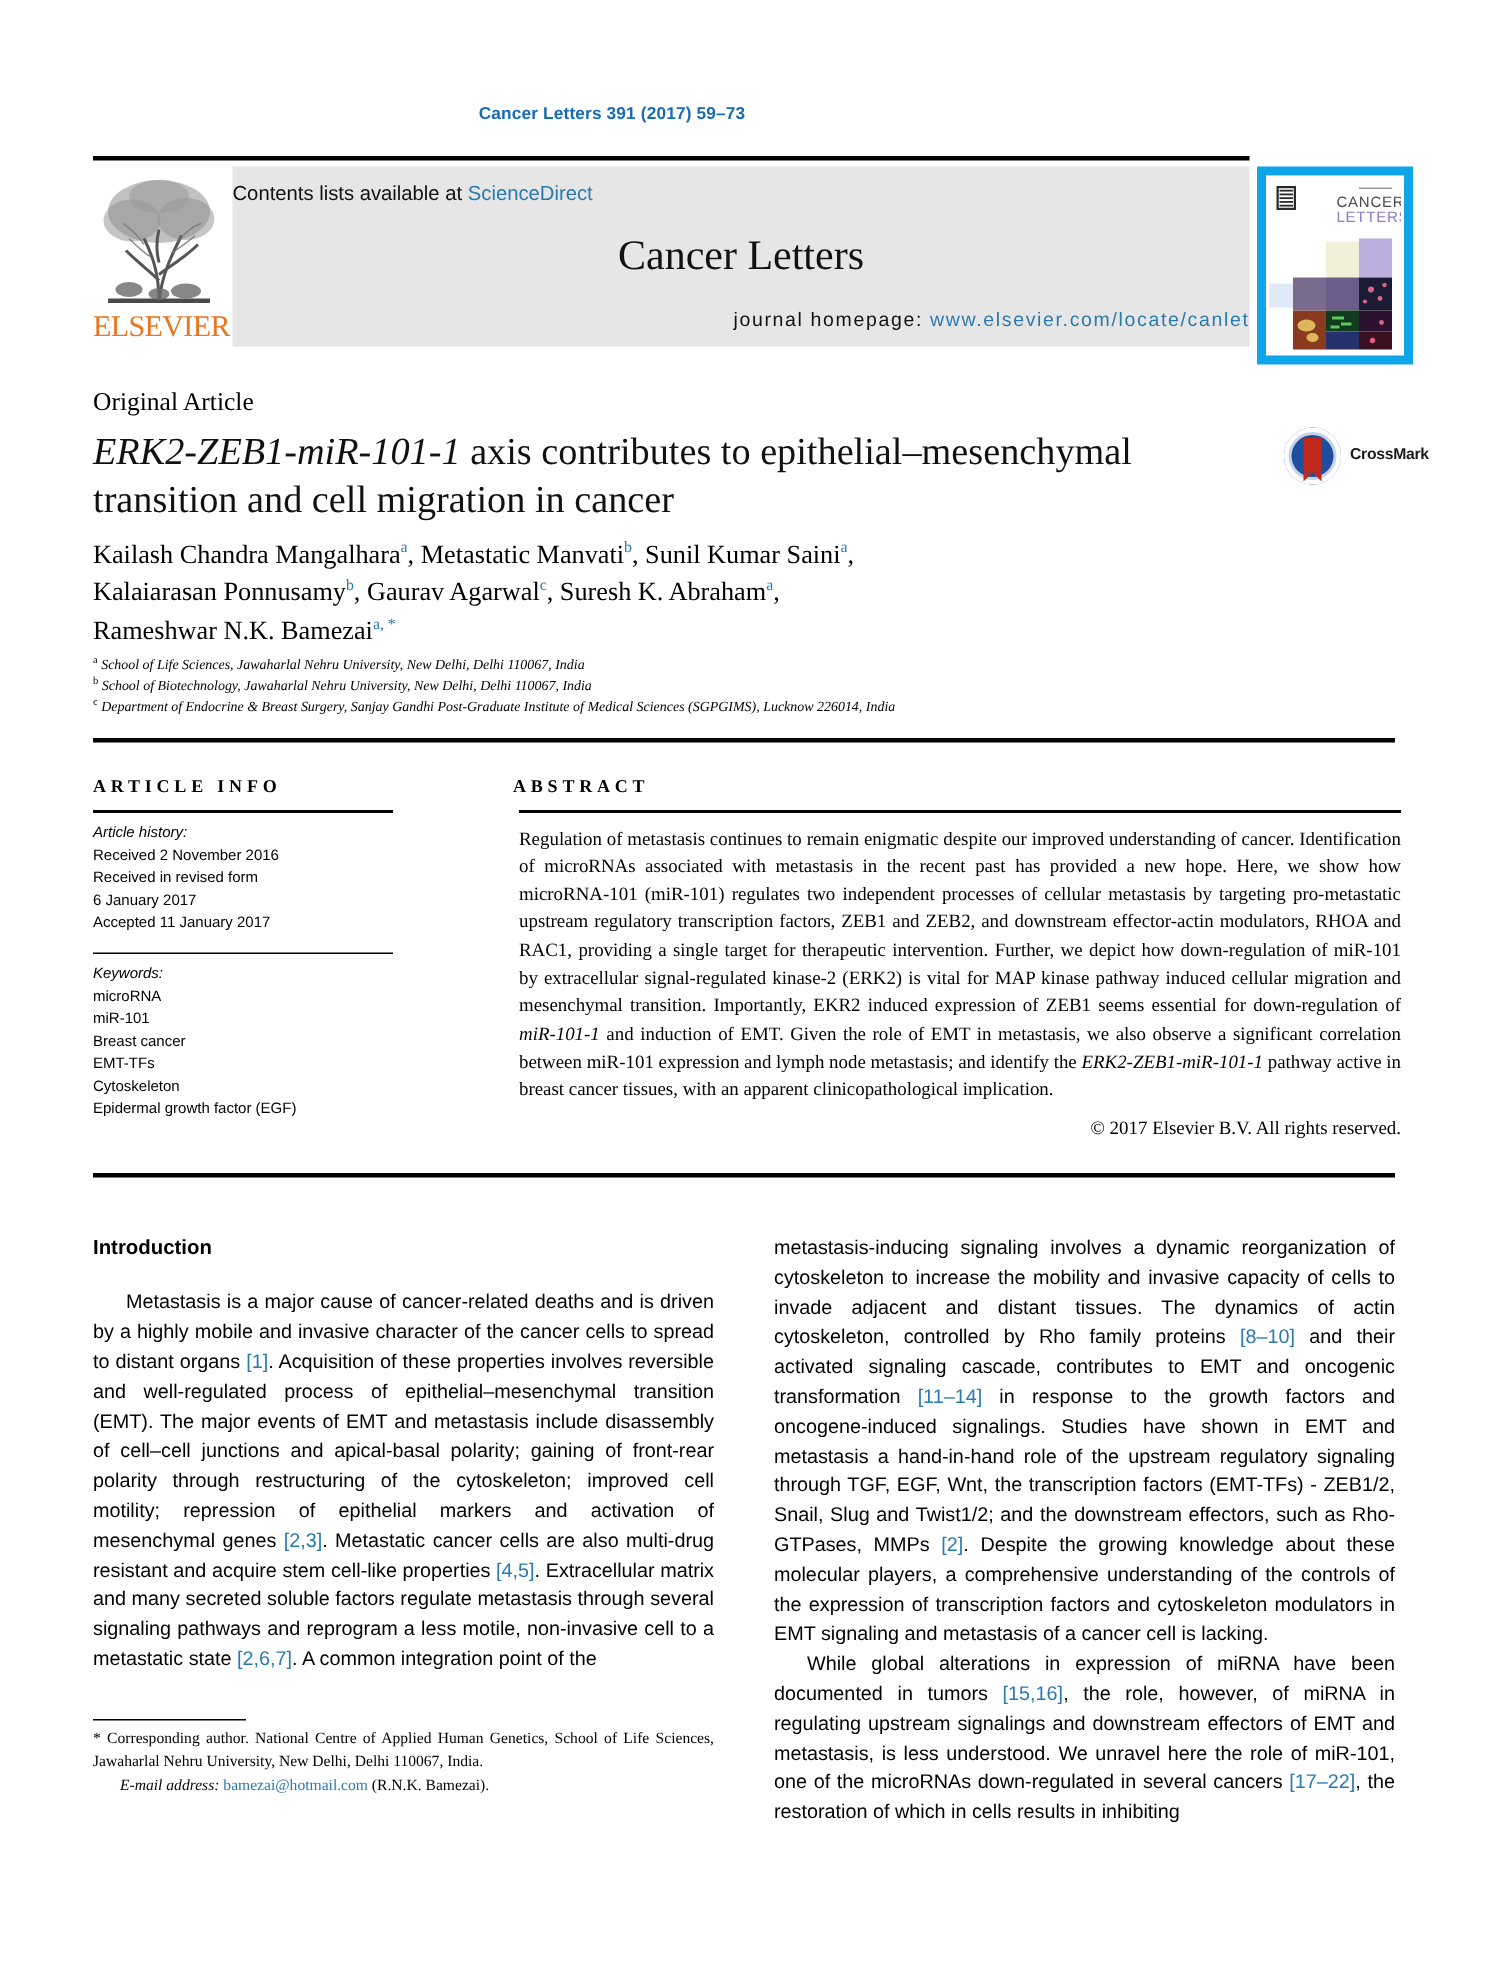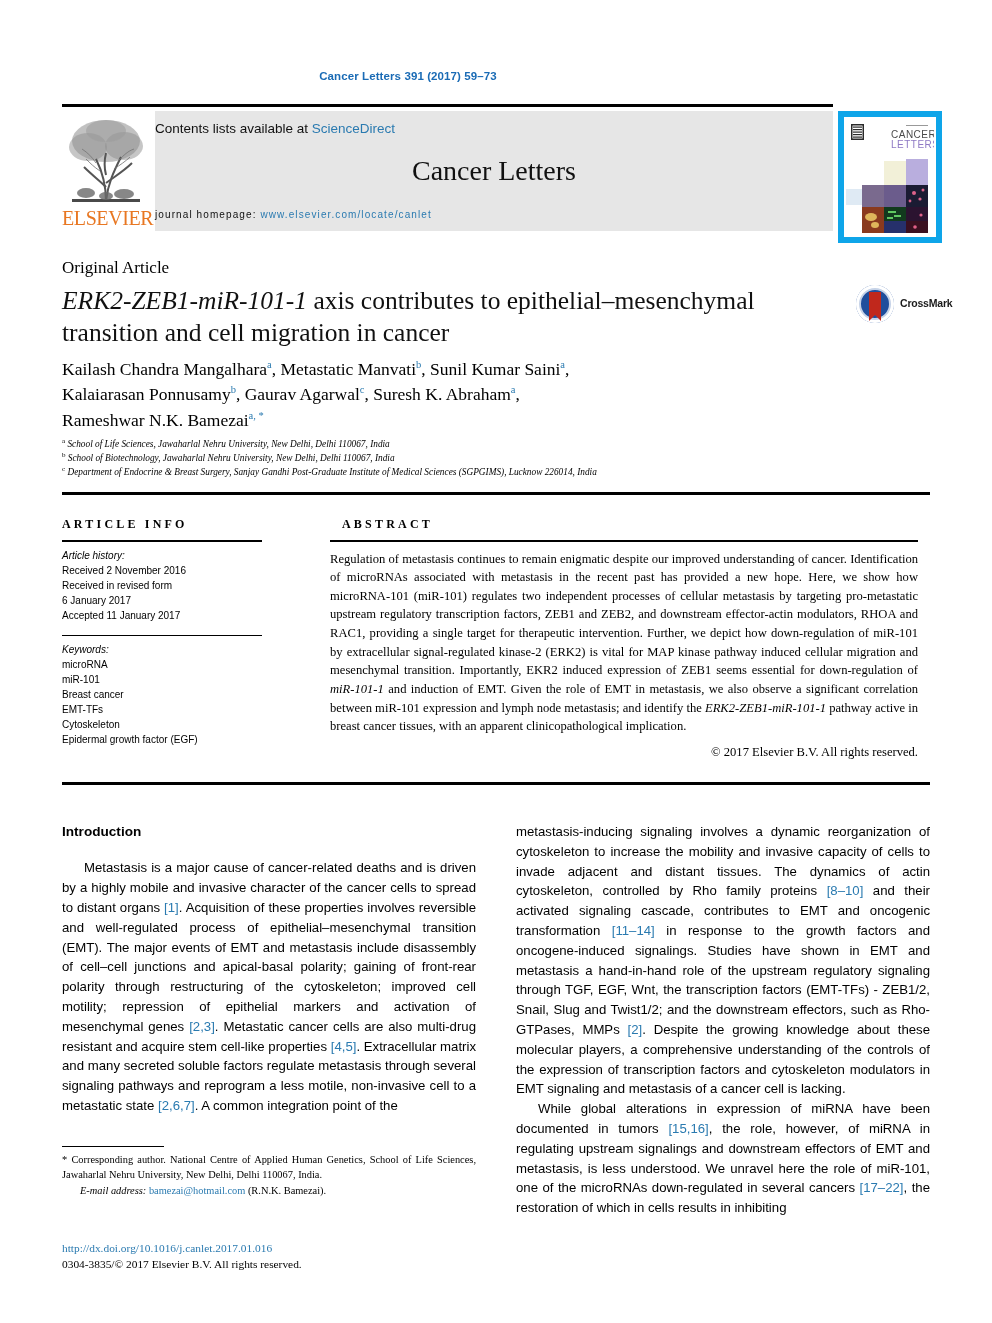--- a/index.html
+++ b/index.html
@@ -100,23 +100,23 @@
     left: 0; right: 0;
     text-align: center;
     font-family: "Liberation Serif", serif;
     font-size: 28px;
     color: #111;
   }
   .banner-line3 {
     position: absolute;
     bottom: 11px;
     left: 0; right: 0;
-    text-align: left;
+    text-align: right;
     font-family: "Liberation Sans", sans-serif;
-    font-size: 10px;
+    font-size: 13px;
     letter-spacing: 1.1px;
     color: #111;
   }
   .banner-line3 .url {
     color: #2a7ab0;
   }
 
   .cover-thumb {
     position: absolute;
     left: 776px;
@@ -259,21 +259,21 @@
   .info-block .lbl { font-style: italic; }
   .kw-rule {
     width: 200px;
     height: 1.6px;
     background: #000;
     margin: 12px 0 6px 0;
   }
 
   .abstract-col {
     position: absolute;
-    left: 330px;
+    left: 346px;
     top: 540px;
     width: 588px;
     font-family: "Liberation Serif", serif;
   }
   .abs-rule {
     width: 588px;
     height: 1.6px;
     background: #000;
     margin-bottom: 8px;
   }
@@ -526,18 +526,14 @@
     <p><span>While global alterations in expression of miRNA have been documented in tumors </span><span class="ref">[15,16]</span><span>, the role, however, of miRNA in regulating upstream signalings and downstream effectors of EMT and metastasis, is less understood. We unravel here the role of miR-101, one of the microRNAs down-regulated in several cancers </span><span class="ref">[17–22]</span><span>, the restoration of which in cells results in inhibiting</span></p>
   </div>
 
   <div class="foot-rule"></div>
   <div class="footnote">
     <span class="star">*</span><span> Corresponding author. National Centre of Applied Human Genetics, School of Life Sciences, Jawaharlal Nehru University, New Delhi, Delhi 110067, India.</span><br>
     <span style="padding-left:18px"></span><span class="em">E-mail address:</span>
     <span class="link">bamezai@hotmail.com</span><span> (R.N.K. Bamezai).</span>
   </div>
 
-  <div class="footer">
-    <div class="doi">http://dx.doi.org/10.1016/j.canlet.2017.01.016</div>
-    <div>0304-3835/© 2017 Elsevier B.V. All rights reserved.</div>
-  </div>
 
 </div>
 
 </body></html>

